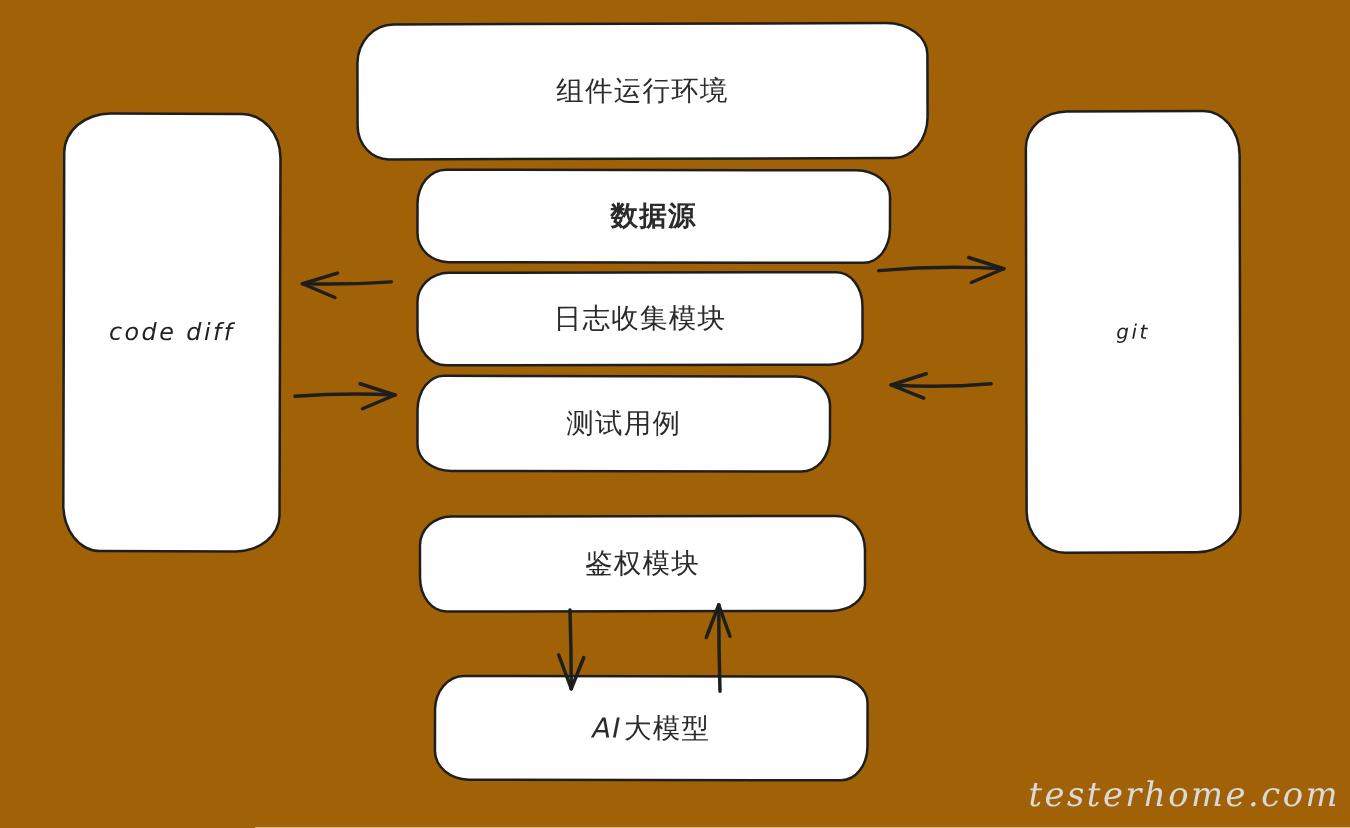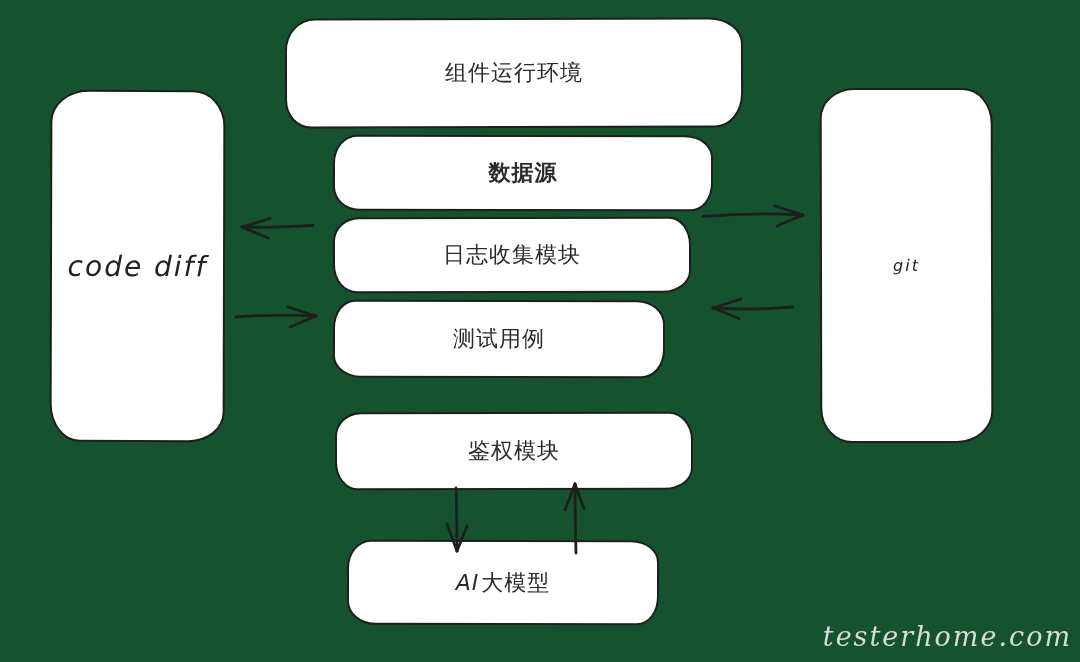--- a/index.html
+++ b/index.html
@@ -1,43 +1,43 @@
 <!DOCTYPE html>
 <html><head>
 <meta charset="utf-8">
 <style>
   html,body{margin:0;padding:0;background:#ffffff;}
   .canvas{
-    position:relative;width:1080px;height:662px;background:#14532d;
+    position:relative;width:1080px;height:662px;background:#a16207;
     font-family:"Liberation Sans",sans-serif;overflow:hidden;
   }
   .node{
     position:absolute;display:flex;align-items:center;justify-content:center;
     border:2.6px solid #1e1e1e;background:#ffffff;color:#2b2b2b;
     font-size:22px;letter-spacing:1px;box-sizing:border-box;text-align:center;
   }
   
   .n-runtime{left:285px;top:18px;width:458px;height:110px;
     border-radius:30px 34px 28px 26px / 32px 26px 34px 28px;transform:rotate(-0.15deg);}
   .n-datasource{left:333px;top:135px;width:380px;height:76px;
     border-radius:24px 28px 22px 26px / 28px 22px 28px 24px;transform:rotate(0.1deg);font-weight:bold;}
   .n-log{left:333px;top:217px;width:358px;height:76px;
     border-radius:26px 22px 28px 24px / 24px 28px 22px 28px;transform:rotate(-0.1deg);text-align:center;}
   .n-testcase{left:333px;top:300px;width:332px;height:78px;
     border-radius:22px 28px 24px 28px / 28px 24px 28px 22px;transform:rotate(0.12deg);}
   .n-auth{left:335px;top:412px;width:358px;height:78px;
     border-radius:26px 24px 28px 22px / 24px 28px 22px 28px;transform:rotate(-0.08deg);}
-  .n-ai{left:347px;top:540px;width:312px;height:85px;
+  .n-ai{left:347px;top:540px;width:348px;height:85px;
     border-radius:24px 28px 22px 28px / 28px 22px 28px 24px;transform:rotate(0.1deg);}
   .n-codediff{left:50px;top:90px;width:175px;height:352px;
     border-radius:38px 32px 36px 30px / 32px 36px 30px 38px;transform:rotate(0.15deg);}
   .n-git{left:820px;top:88px;width:173px;height:355px;
     border-radius:34px 30px 36px 32px / 30px 36px 32px 34px;transform:rotate(-0.12deg);}
   .handwritten{font-style:italic;font-family:"DejaVu Sans",sans-serif;color:#222;}
-  .n-codediff .handwritten{font-size:28px;letter-spacing:2px;}
+  .n-codediff .handwritten{font-size:19px;letter-spacing:2px;}
   .n-git .handwritten{font-size:16px;letter-spacing:2px;}
   .ai-prefix{font-style:italic;font-family:"DejaVu Sans",sans-serif;margin-right:2px;}
   .arrows{position:absolute;left:0;top:0;width:1080px;height:662px;pointer-events:none;}
   .arrows path{stroke:#1e1e1e;stroke-width:2.8;fill:none;stroke-linecap:round;stroke-linejoin:round;}
   .watermark{
     position:absolute;right:8px;bottom:10px;color:#dadada;
     font-style:italic;font-size:27px;letter-spacing:2px;
     font-family:"DejaVu Serif",serif;
   }
 </style>

